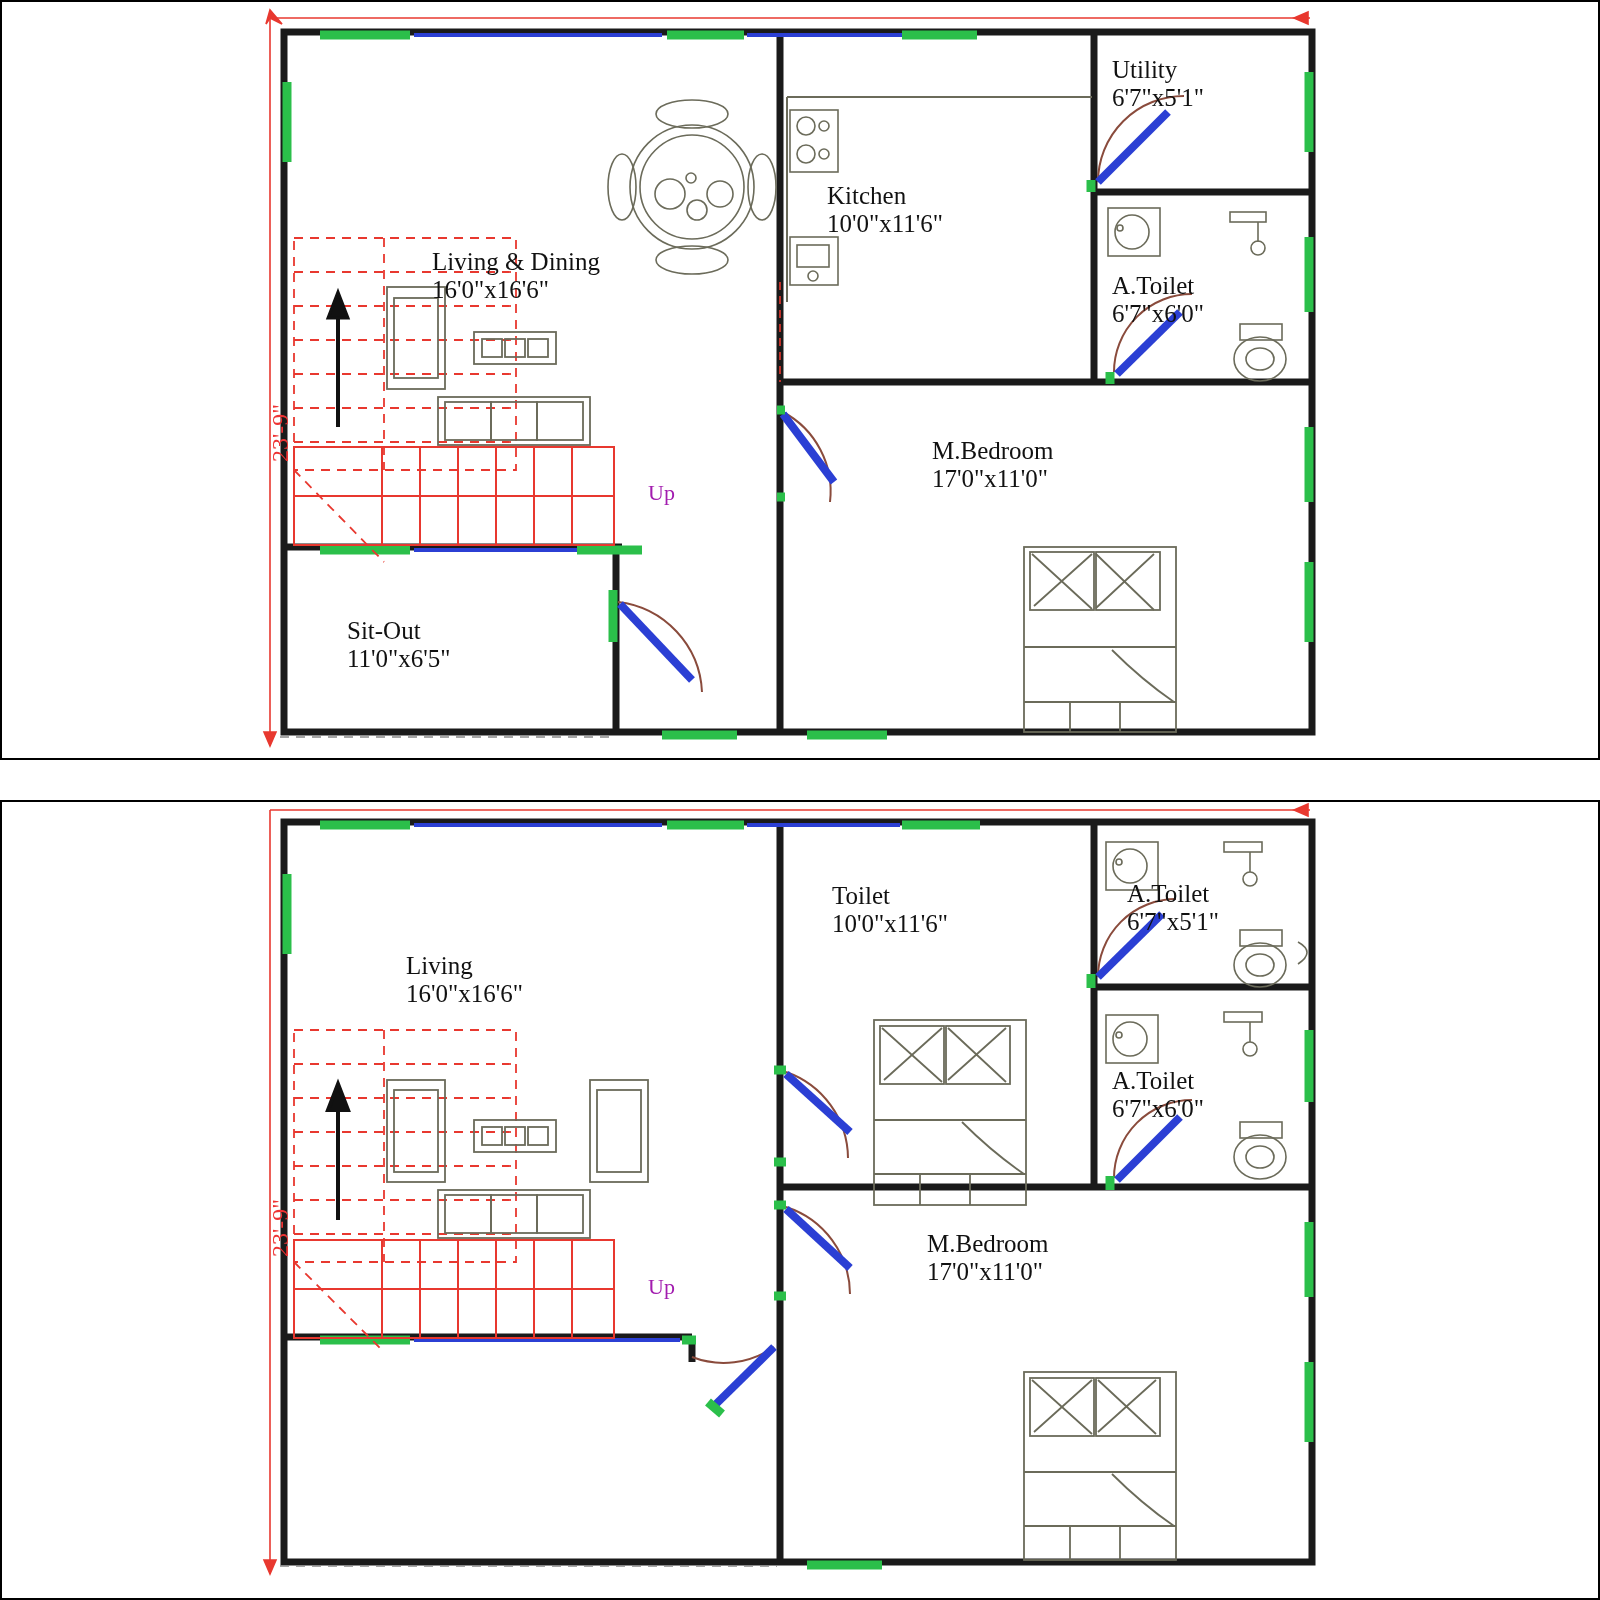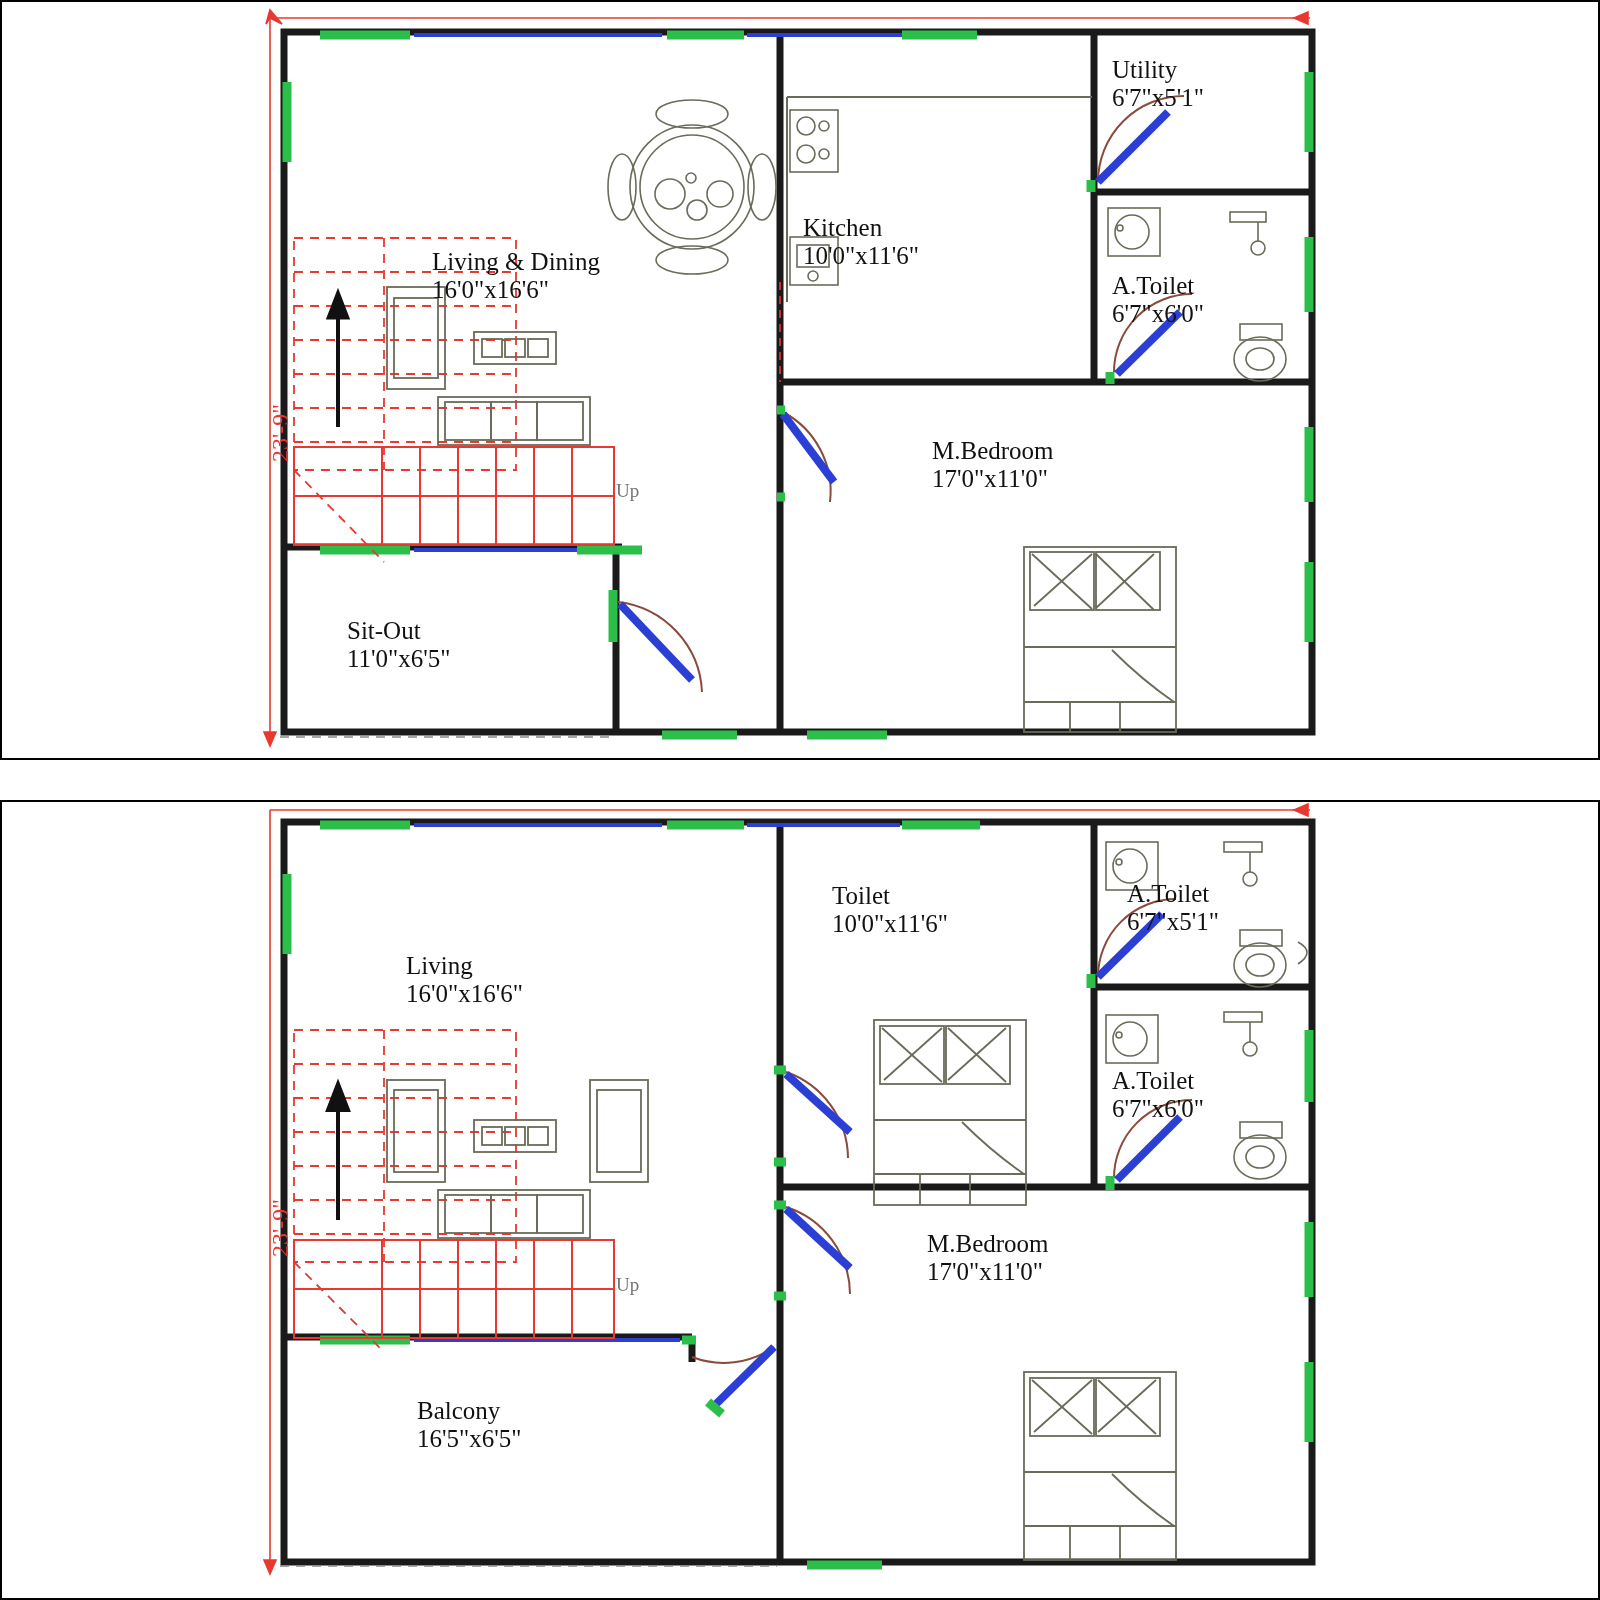--- a/index.html
+++ b/index.html
@@ -7,21 +7,21 @@
   .sheet{position:relative;width:1600px;height:1600px;}
   .floor{position:absolute;left:0;width:1600px;border:2px solid #000;box-sizing:border-box;background:#fff;}
   #floor-ground{top:0;height:760px;}
   #floor-first{top:800px;height:800px;}
   .plan{position:absolute;inset:0;}
   svg{position:absolute;left:0;top:0;overflow:visible;}
   .lbl{position:absolute;text-align:left;line-height:1.12;font-size:25px;color:#111;white-space:nowrap;}
   .lbl .n{display:block;}
   .lbl .d{display:block;}
   .vlbl{position:absolute;color:#e33;font-size:24px;transform:rotate(-90deg);transform-origin:left top;white-space:nowrap;}
-  .up{position:absolute;font-size:19px;color:#737373;}
+  .up{position:absolute;font-size:22px;color:#a21caf;margin-left:32px;}
 </style>
 </head>
 <body>
 
 <div class="sheet">
 
   <div class="floor" id="floor-ground">
     <div class="plan">
       <svg width="1600" height="760" viewBox="0 0 1600 760">
         <g stroke="#1a1a1a" fill="none" stroke-width="7">
@@ -187,21 +187,21 @@
           <path d="M1110,648 q30,30 62,52"></path>
         </g>
       </svg>
 
       <div class="vlbl" style="left:265px; top:460px;">23'-9"</div>
 
       <div class="lbl" style="left:430px; top:246px; width:240px;">
         <span class="n">Living &amp; Dining</span>
         <span class="d">16'0"x16'6"</span>
       </div>
-      <div class="lbl" style="left:801px; top:180px; width:220px;margin-top:32px;">
+      <div class="lbl" style="left:825px; top:180px; width:220px;">
         <span class="n">Kitchen</span>
         <span class="d">10'0"x11'6"</span>
       </div>
       <div class="lbl" style="left:1110px; top:54px; width:200px;">
         <span class="n">Utility</span>
         <span class="d">6'7"x5'1"</span>
       </div>
       <div class="lbl" style="left:1110px; top:270px; width:200px;">
         <span class="n">A.Toilet</span>
         <span class="d">6'7"x6'0"</span>
@@ -384,21 +384,17 @@
         <span class="d">6'7"x5'1"</span>
       </div>
       <div class="lbl" style="left:1110px; top:265px; width:200px;">
         <span class="n">A.Toilet</span>
         <span class="d">6'7"x6'0"</span>
       </div>
       <div class="lbl" style="left:925px; top:428px; width:230px;">
         <span class="n">M.Bedroom</span>
         <span class="d">17'0"x11'0"</span>
       </div>
-      <div class="lbl" style="left:415px; top:595px; width:230px;">
-        <span class="n">Balcony</span>
-        <span class="d">16'5"x6'5"</span>
-      </div>
       <div class="up" style="left:614px; top:472px;">Up</div>
     </div>
   </div>
 
 </div>
 
 </body></html>

